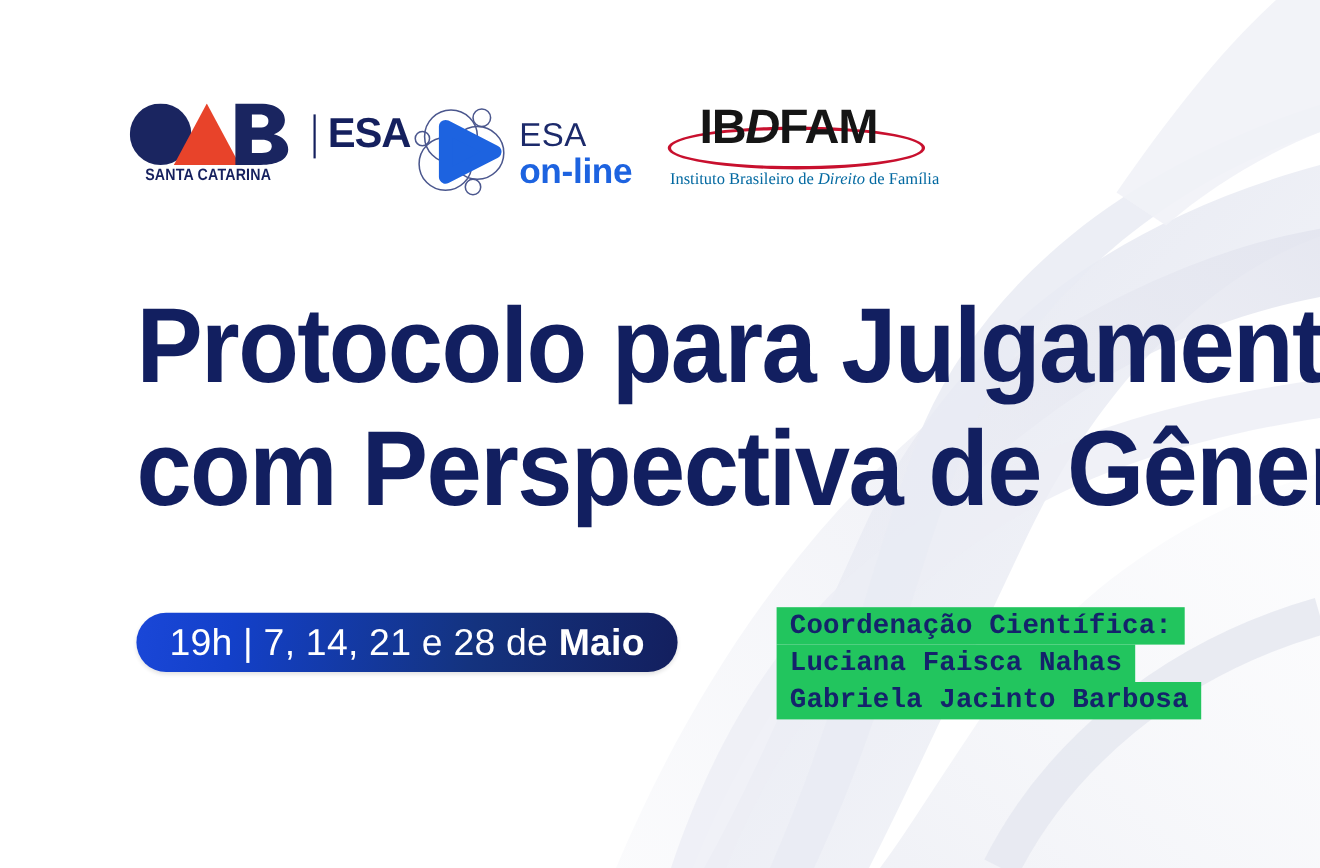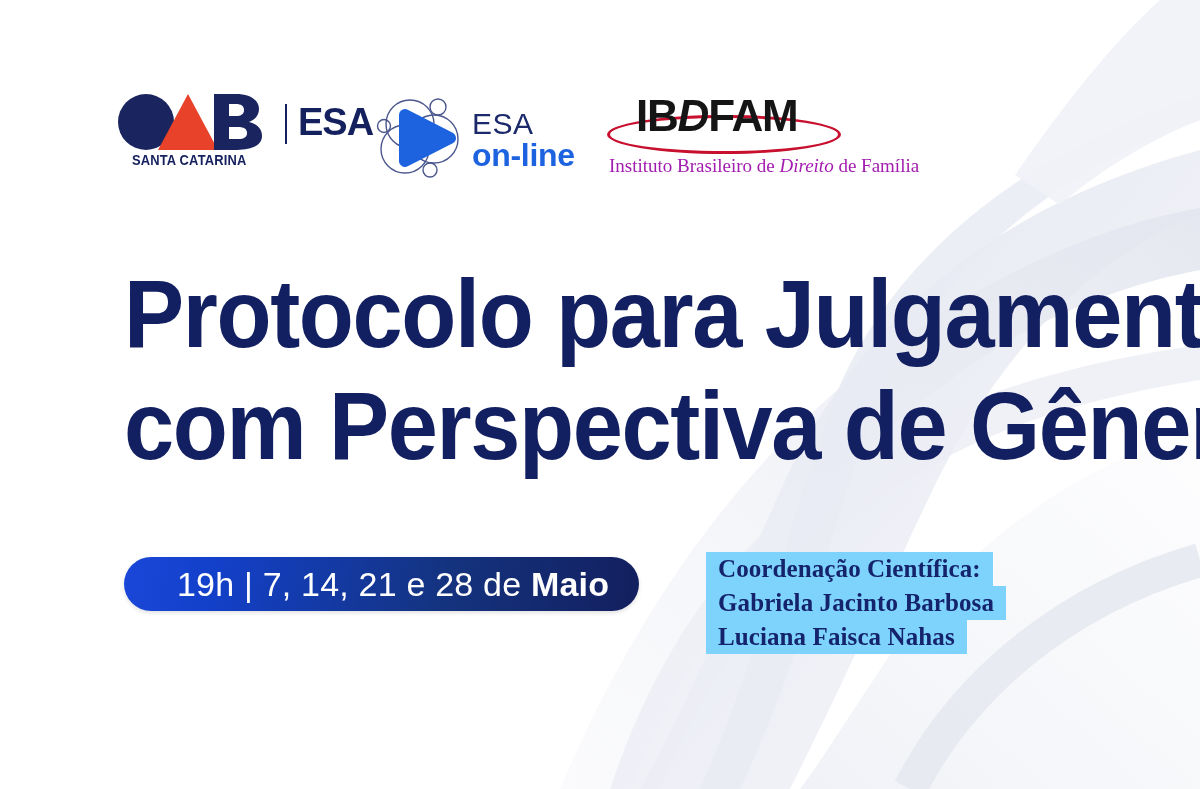--- a/index.html
+++ b/index.html
@@ -163,22 +163,22 @@
     height: 33px;
     border: 3px solid #c8102e;
     border-radius: 50%;
     z-index: 1;
   }
   .ibd-sub {
     position: absolute;
     left: 2px;
     top: 62px;
     font-family: "Liberation Serif", serif;
-    font-size: 19px;
-    color: #a21caf;
+    font-size: 15px;
+    color: #0369a1;
     white-space: nowrap;
   }
   .ibd-sub .ital { font-style: italic; }
 
   
   .title {
     position: absolute;
     left: 124px;
     top: 258px;
     width: 990px;
@@ -206,42 +206,41 @@
     background: linear-gradient(100deg, #1a47d8 0%, #1340c9 18%, #14337f 62%, #131f5e 100%);
     box-shadow: 0 2px 4px rgba(0,0,0,0.12);
   }
   .date-text {
     font-family: "Liberation Sans", sans-serif;
     font-size: 34px;
     line-height: 34px;
     color: #ffffff;
     white-space: nowrap;
     letter-spacing: 0.2px;
-    margin-left: 23px;
   }
   .date-text .month {
     font-weight: bold;
   }
 
   
   .coord {
     position: absolute;
     left: 706px;
     top: 552px;
     display: flex;
     flex-direction: column;
     align-items: flex-start;
   }
   .coord-line {
-    font-family: Liberation Serif, serif;
+    font-family: Liberation Mono, monospace;
     font-weight: bold;
     font-size: 25px;
     line-height: 31px;
     color: #14236b;
-    background: #7dd3fc;
+    background: #22c55e;
     padding: 1px 12px 2px 12px;
     white-space: nowrap;
     letter-spacing: 0.1px;
   }
 </style>
 </head>
 <body>
 
 <div class="poster">
 
@@ -329,17 +328,17 @@
     <span class="title-line">Protocolo para Julgamento</span>
     <span class="title-line">com Perspectiva de Gênero</span>
   </div>
 
   <div class="date-pill">
     <span class="date-text"><span>19h | 7, 14, 21 e 28 de </span><span class="month">Maio</span></span>
   </div>
 
   <div class="coord">
     <span class="coord-line">Coordenação Científica:</span>
+    <span class="coord-line">Luciana Faisca Nahas</span>
     <span class="coord-line">Gabriela Jacinto Barbosa</span>
-    <span class="coord-line">Luciana Faisca Nahas</span>
   </div>
 
 </div>
 
 </body></html>

